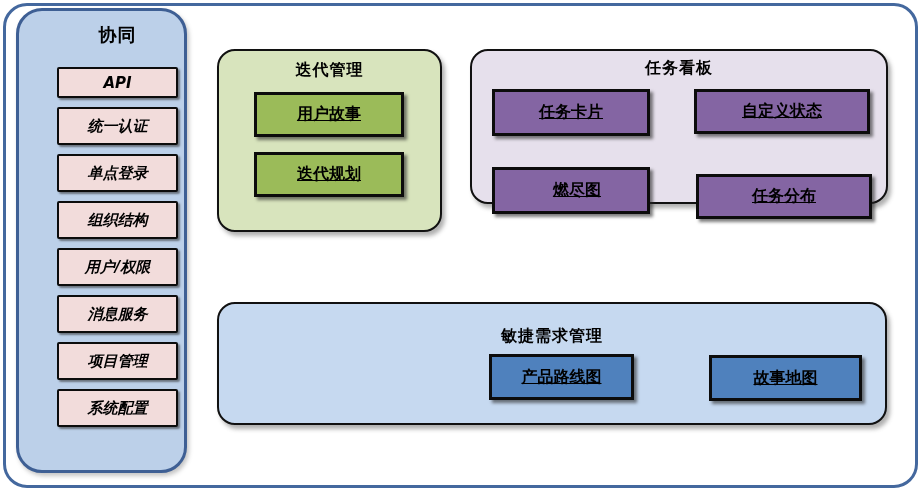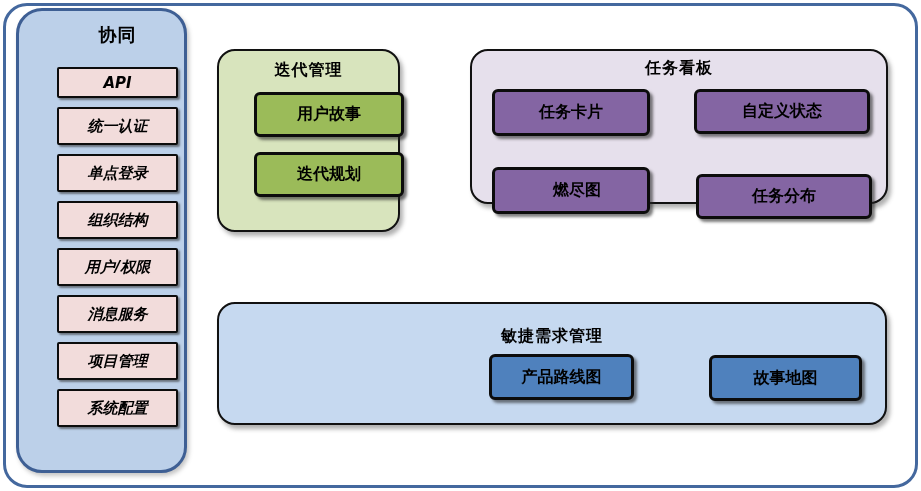--- a/index.html
+++ b/index.html
@@ -79,48 +79,49 @@
   }
   .panel-title {
     text-align: center;
     font-size: 16px;
     font-weight: bold;
     color: #000000;
     letter-spacing: 1px;
   }
   .panel-green {
     left: 217px; top: 49px;
-    width: 183px; height: 183px;
+    width: 225px; height: 183px;
     background: #d8e4bd;
   }
   .panel-green .panel-title { margin-top: 9px; }
   .panel-purple {
     left: 470px; top: 49px;
     width: 418px; height: 155px;
     background: #e6e0ec;
   }
   .panel-purple .panel-title { margin-top: 7px; }
   .panel-blue {
     left: 217px; top: 302px;
     width: 670px; height: 123px;
     background: #c6d9f0;
   }
   .panel-blue .panel-title { margin-top: 22px; }
   .block {
     position: absolute;
     box-sizing: border-box;
     border: 3px solid #0c0c0c;
-    border-radius: 6px;
+    border-radius: 0;
     box-shadow: 3px 3px 3px rgba(40,40,40,0.6);
     display: flex;
     align-items: center;
     justify-content: center;
     font-size: 16px;
     font-weight: bold;
     color: #000000;
+    text-decoration: underline;
   }
   .block.green  { background: #9bbb59; }
   .block.purple { background: #8465a3; }
   .block.blue   { background: #4f81bd; }
   
   .b-user-story   { left: 35px;  top: 41px;  width: 150px; height: 45px; }
   .b-iter-plan    { left: 35px;  top: 101px; width: 150px; height: 45px; }
   
   .b-task-card    { left: 20px;  top: 38px;  width: 158px; height: 47px; }
   .b-custom-state { left: 222px; top: 38px;  width: 176px; height: 45px; }

